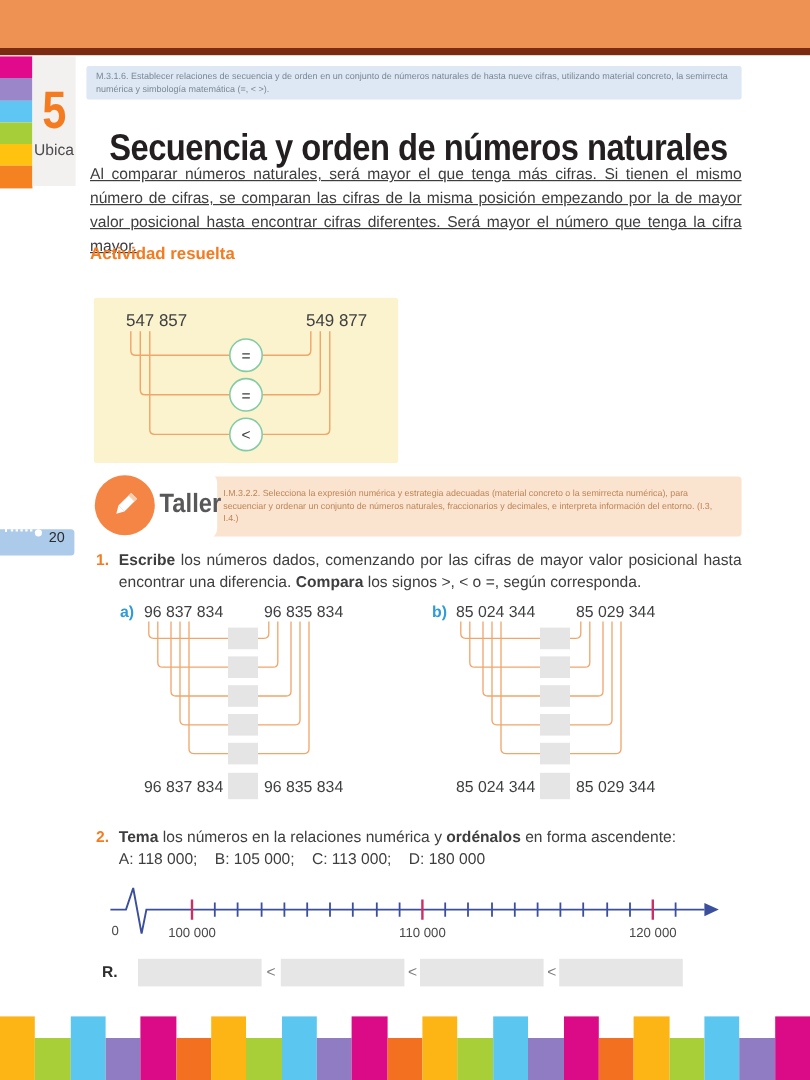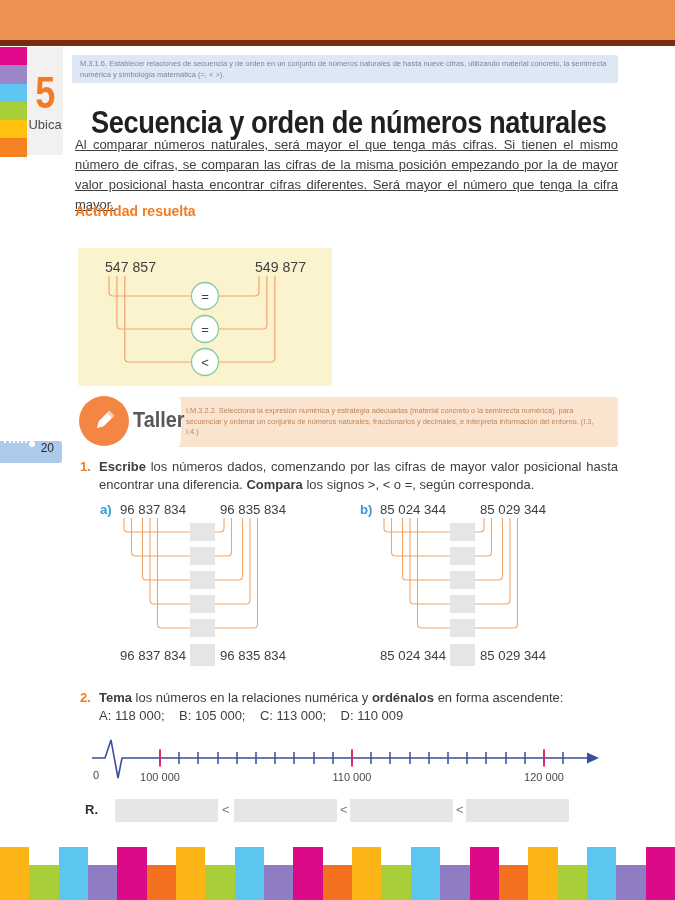--- a/index.html
+++ b/index.html
@@ -188,21 +188,21 @@
       <rect x="93" y="146" width="25" height="22"></rect>
     </g>
     <text x="23" y="16" font-size="13.2" fill="#3f4041" textLength="66" lengthAdjust="spacingAndGlyphs">85 024 344</text>
     <text x="123" y="16" font-size="13.2" fill="#3f4041" textLength="66" lengthAdjust="spacingAndGlyphs">85 029 344</text>
     <text x="23" y="162" font-size="13.2" fill="#3f4041" textLength="66" lengthAdjust="spacingAndGlyphs">85 024 344</text>
     <text x="123" y="162" font-size="13.2" fill="#3f4041" textLength="66" lengthAdjust="spacingAndGlyphs">85 029 344</text>
   </svg>
 
   <div class="ex-num" style="left:80px;top:690px;">2.</div>
   <div class="ex-text" style="top:689px;"><span class="b">Tema</span><span> los números en la relaciones numérica y </span><span class="b">ordénalos</span><span> en forma ascendente:</span></div>
-  <div class="ex-text values" style="top:707px;">A: 118 000;    B: 105 000;    C: 113 000;    D: 110 009</div>
+  <div class="ex-text values" style="top:707px;">A: 118 000;    B: 105 000;    C: 113 000;    D: 180 000</div>
 
   <svg class="nline" width="520" height="50">
     <path d="M2 22 L15 22 L21 4 L28 42 L32 22 L497 22" stroke="#3b4f9d" stroke-width="1.6" fill="none"></path>
     <polygon points="497,16.5 509,22 497,27.5" fill="#3b4f9d"></polygon>
     <path d="M89 16V28M108 16V28M128 16V28M147 16V28M166 16V28M185 16V28M204 16V28M224 16V28M243 16V28M281 16V28M300 16V28M320 16V28M339 16V28M358 16V28M377 16V28M396 16V28M416 16V28M435 16V28M473 16V28" stroke="#3b4f9d" stroke-width="1.5"></path>
     <path d="M70 13.5V30.5M262 13.5V30.5M454 13.5V30.5" stroke="#ce2f63" stroke-width="2"></path>
     <text x="6" y="43" font-size="11" fill="#4a4a4c" text-anchor="middle">0</text>
     <text x="70" y="45" font-size="11" fill="#4a4a4c" text-anchor="middle">100 000</text>
     <text x="262" y="45" font-size="11" fill="#4a4a4c" text-anchor="middle">110 000</text>
     <text x="454" y="45" font-size="11" fill="#4a4a4c" text-anchor="middle">120 000</text>

